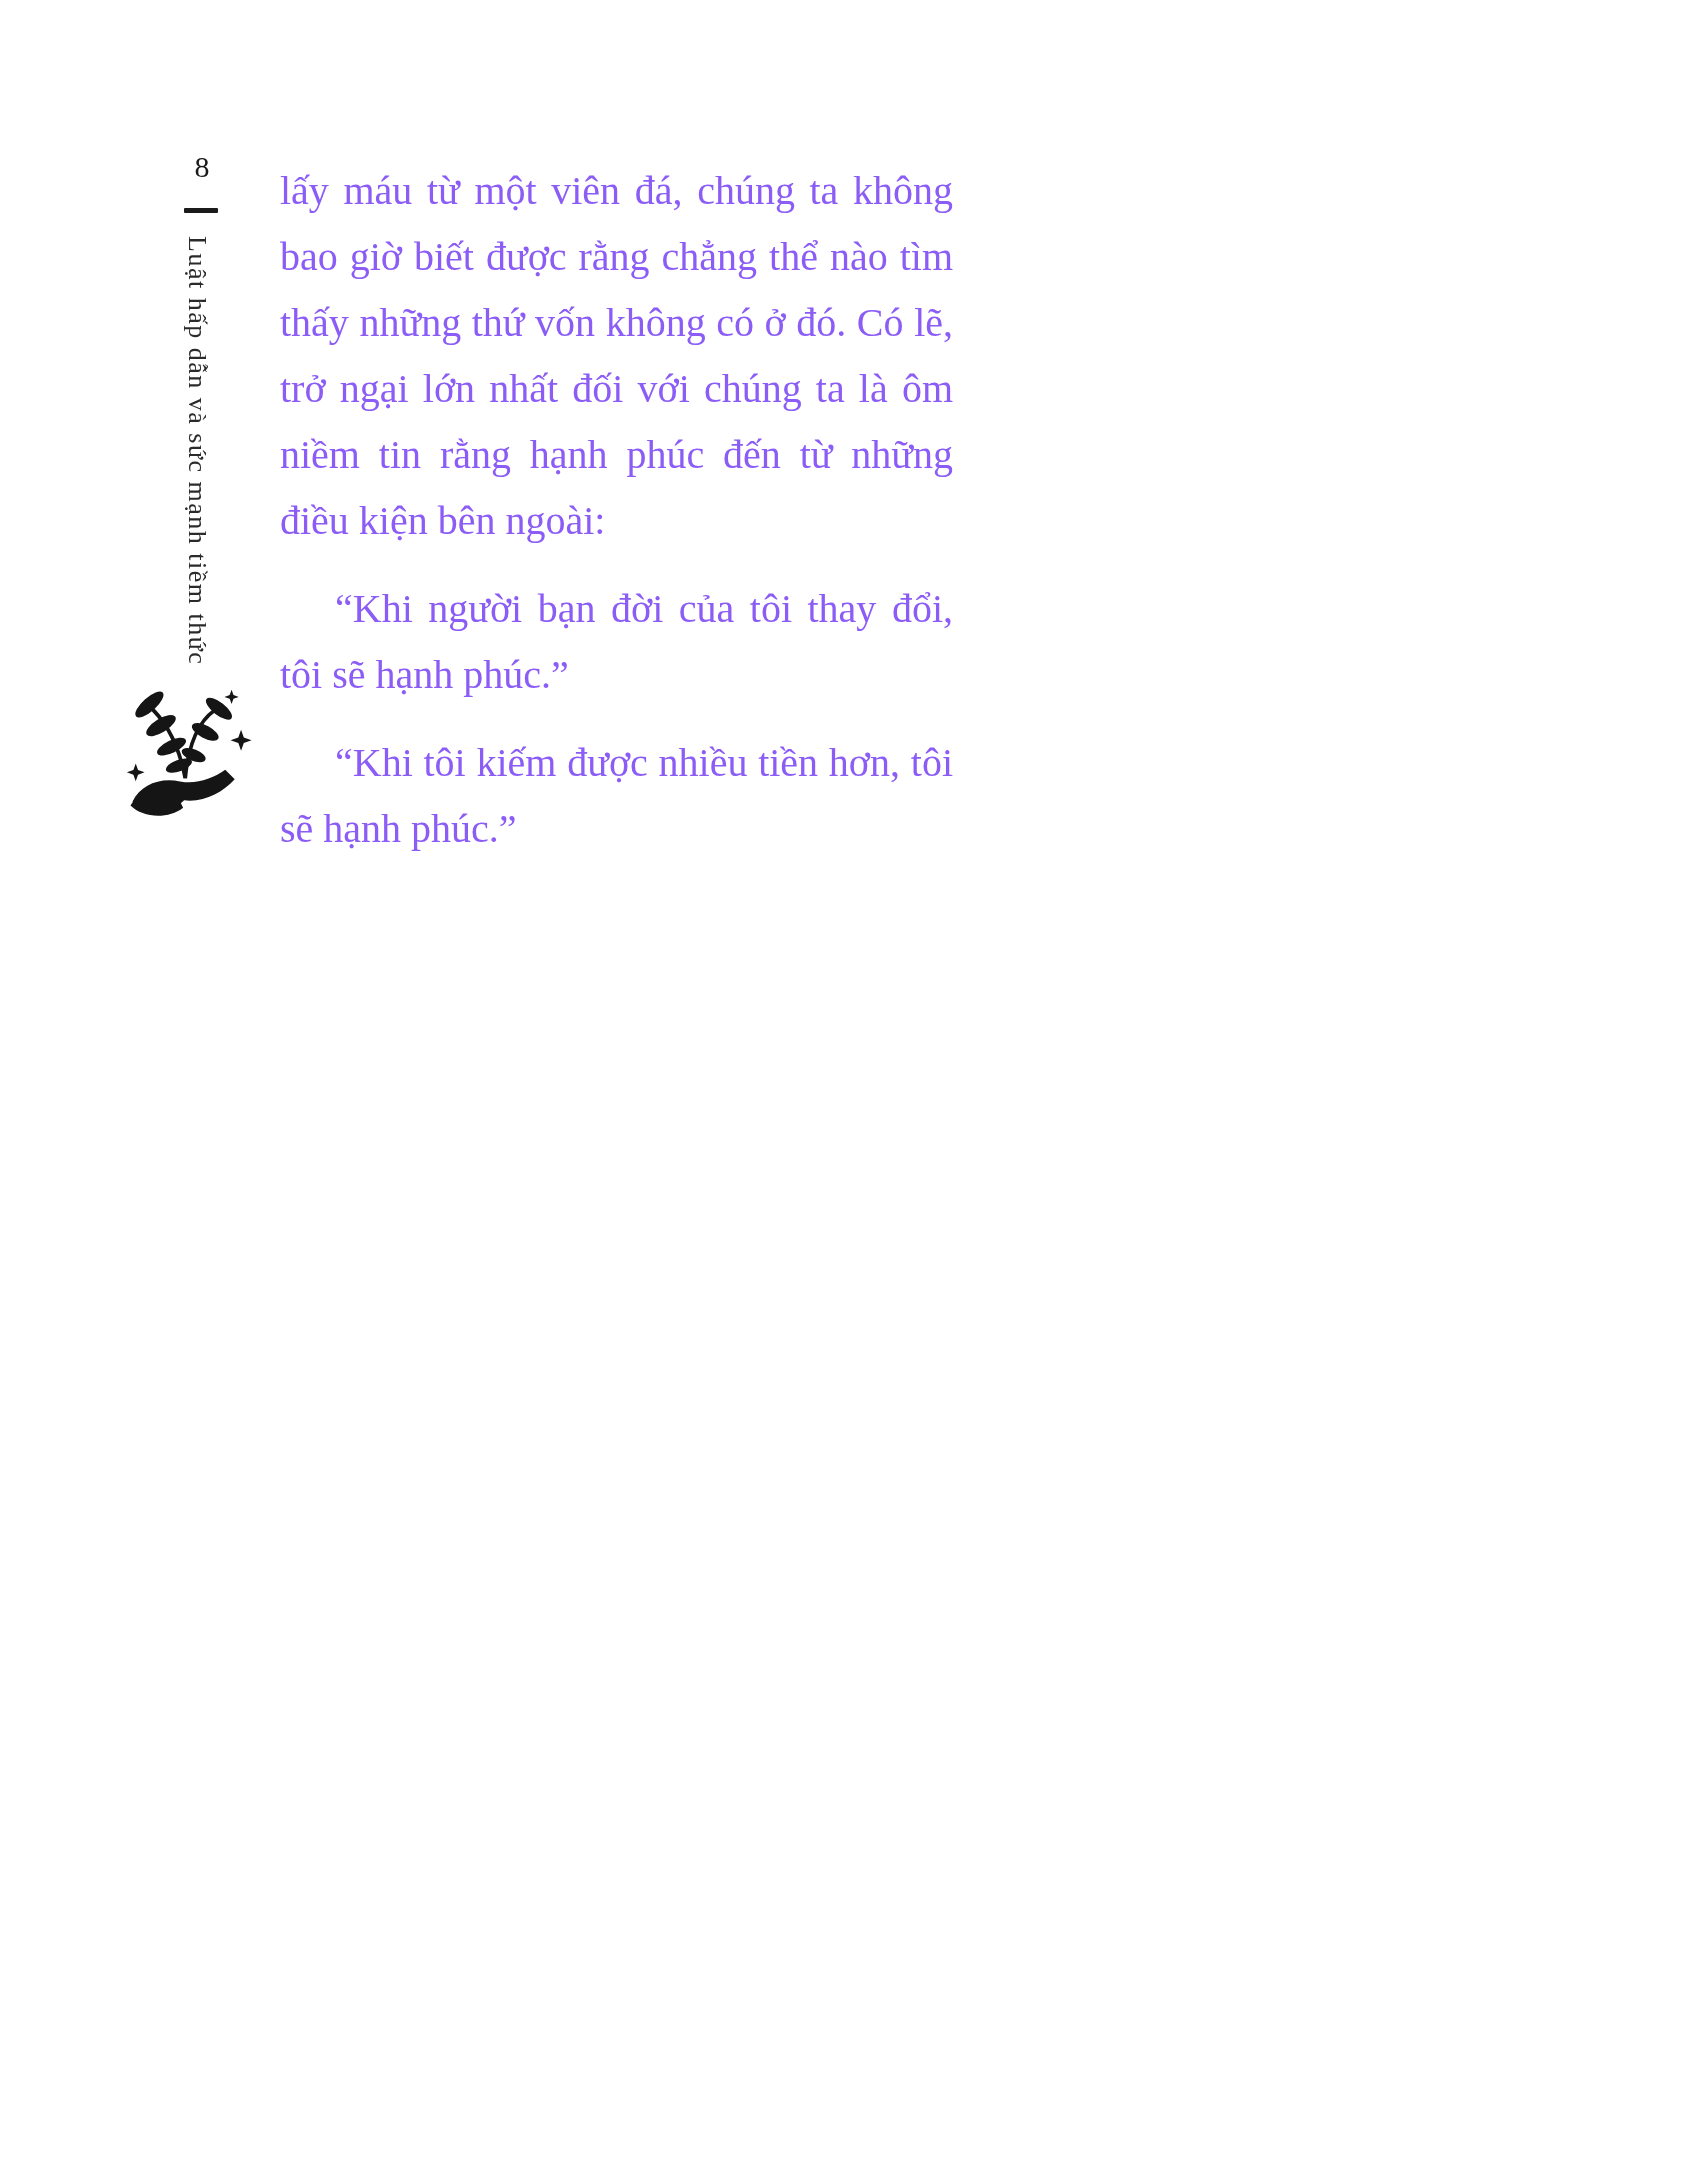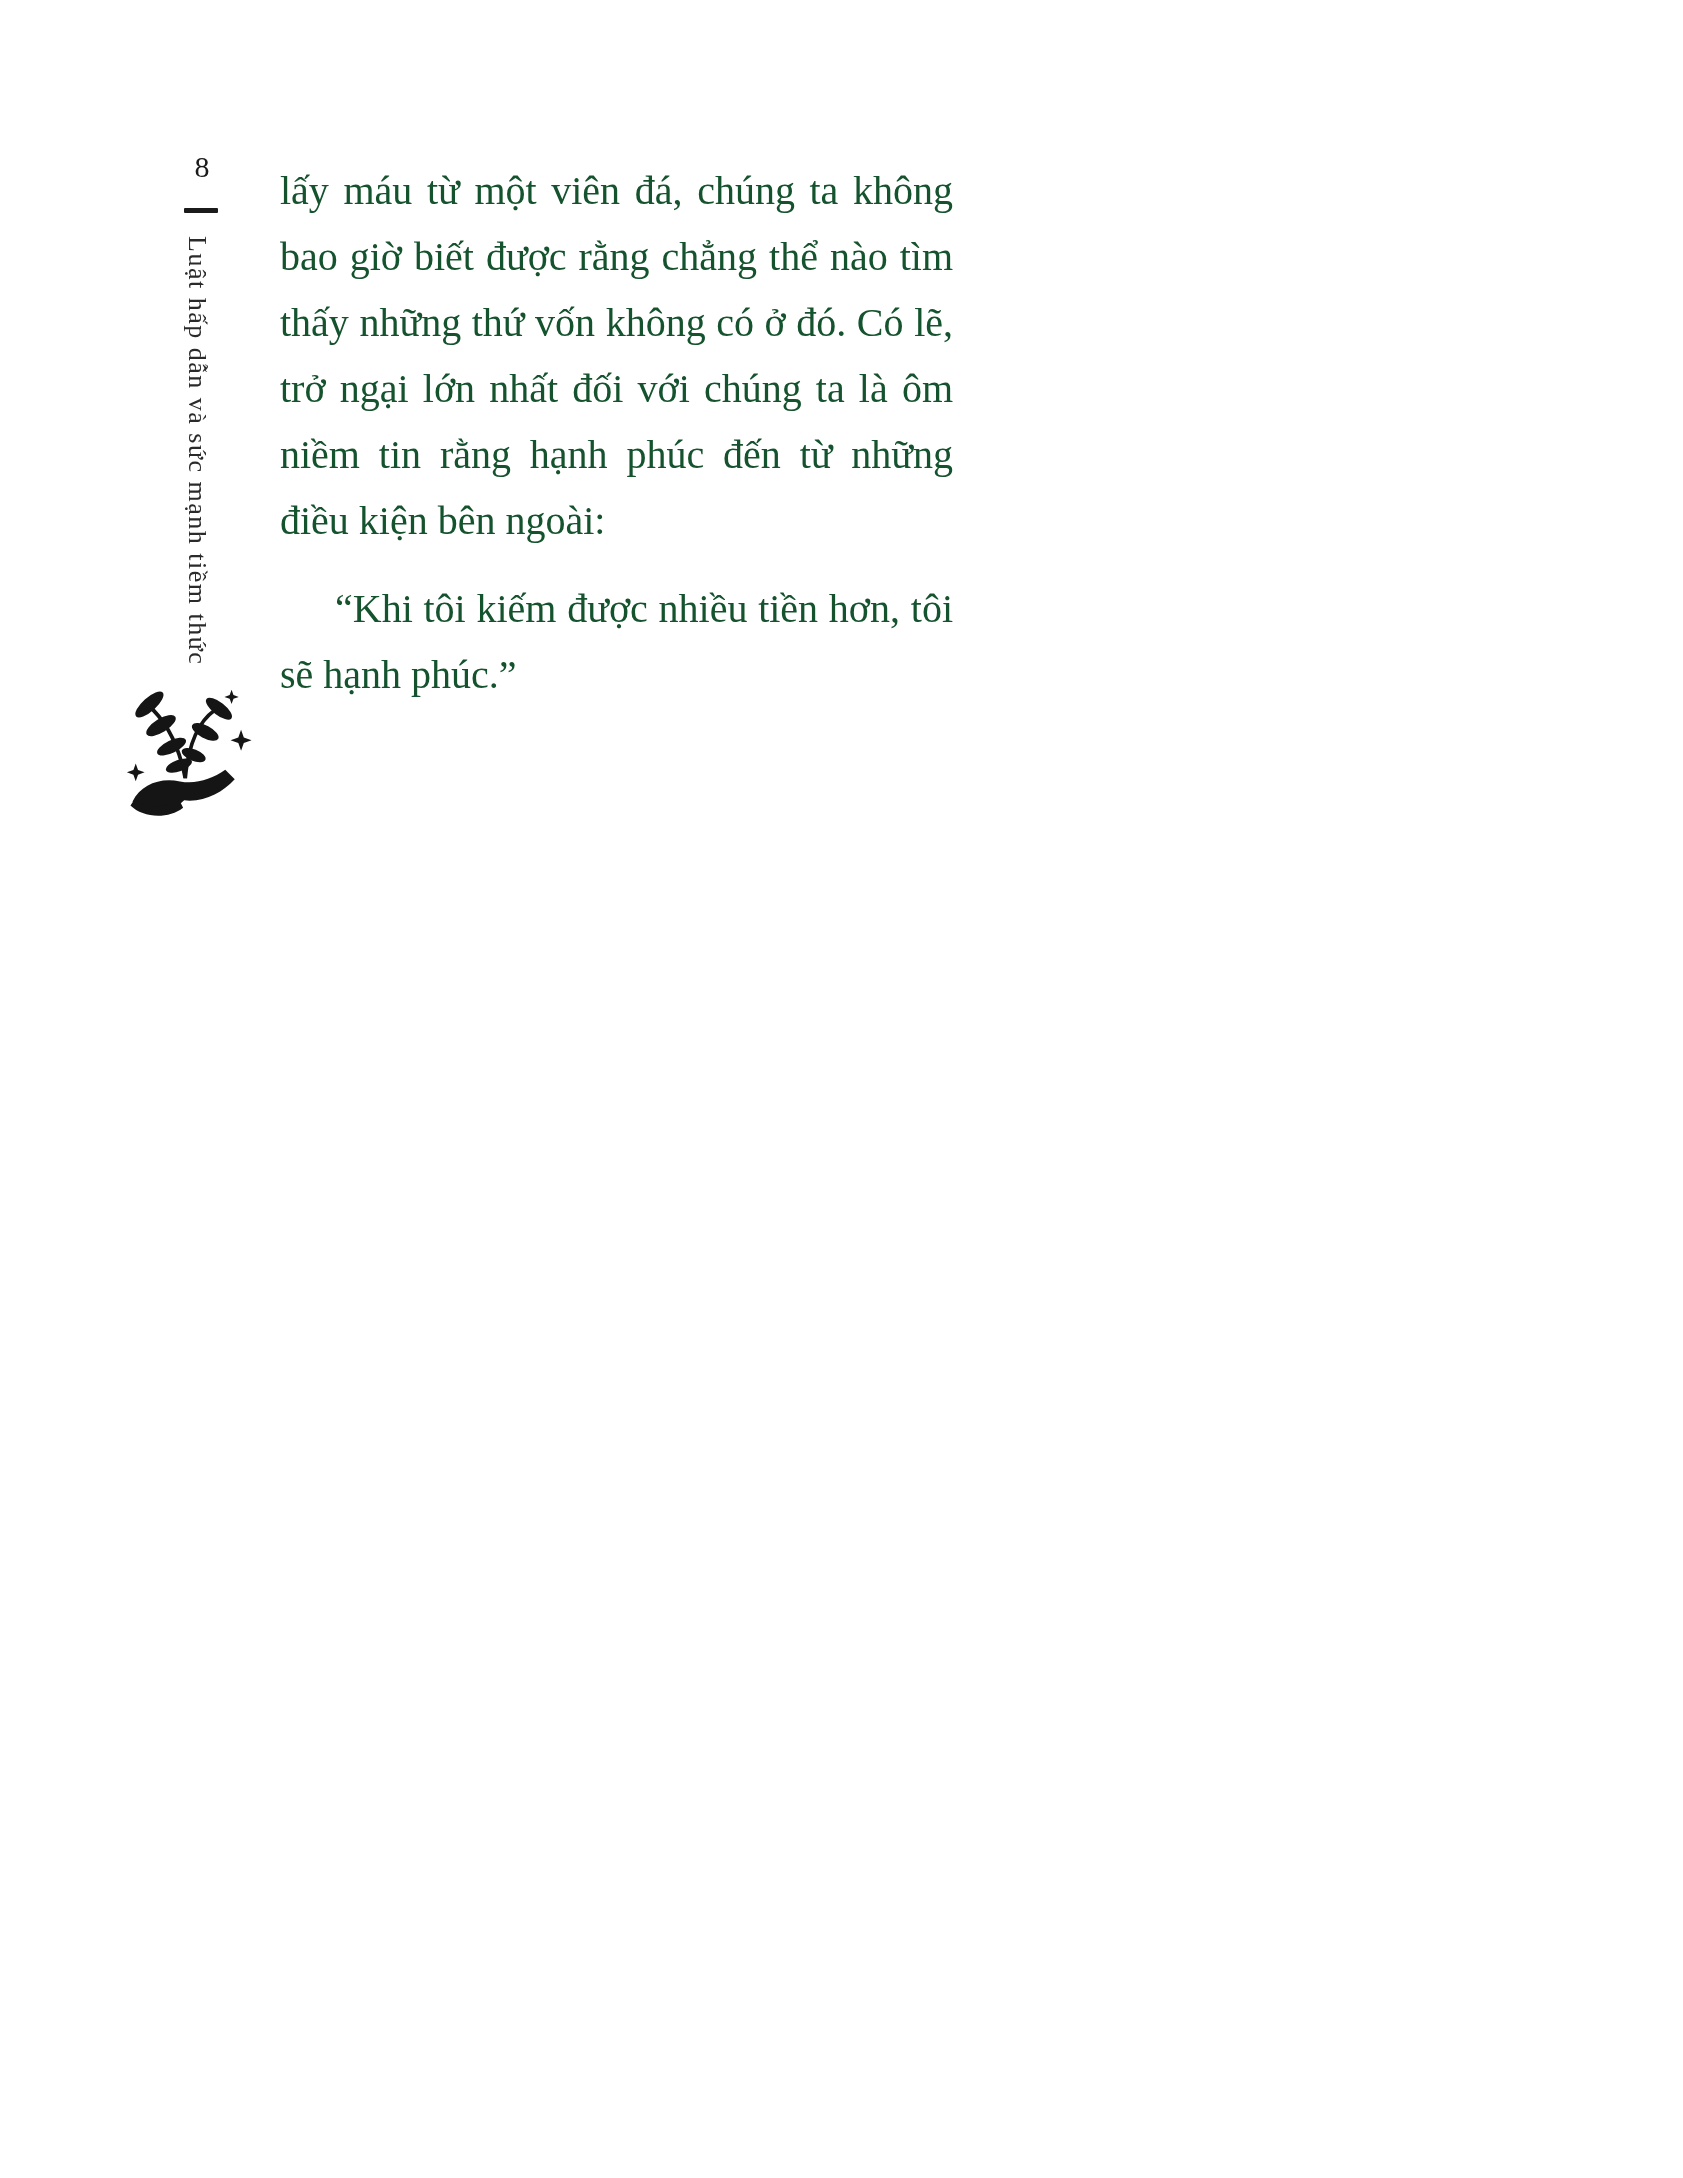--- a/index.html
+++ b/index.html
@@ -58,21 +58,21 @@
 
   
   .body-text {
     position: absolute;
     left: 280px;
     top: 158px;
     width: 673px;
     font-size: 40px;
     line-height: 66px;
     text-align: justify;
-    color: #14532d;
+    color: #8b5cf6;
   }
   .body-text p {
     margin: 0 0 22px 0;
   }
   .body-text p.indented {
     text-indent: 55px;
   }
 </style>
 </head>
 <body>
@@ -112,17 +112,18 @@
                  C 95 112, 78 121, 59 119
                  C 46 132, 24 135, 12 124
                  Z"></path>
         <path d="M8 124 C 20 136, 44 137, 58 126 L 54 118 C 40 127, 22 128, 12 118 Z"></path>
       </g>
     </svg>
   </div>
 
   <div class="body-text">
     <p class="plain">lấy máu từ một viên đá, chúng ta không bao giờ biết được rằng chẳng thể nào tìm thấy những thứ vốn không có ở đó. Có lẽ, trở ngại lớn nhất đối với chúng ta là ôm niềm tin rằng hạnh phúc đến từ những điều kiện bên ngoài:</p>
+    <p class="indented">“Khi người bạn đời của tôi thay đổi, tôi sẽ hạnh phúc.”</p>
     <p class="indented">“Khi tôi kiếm được nhiều tiền hơn, tôi sẽ hạnh phúc.”</p>
   </div>
 
 </div>
 
 
 </body></html>

